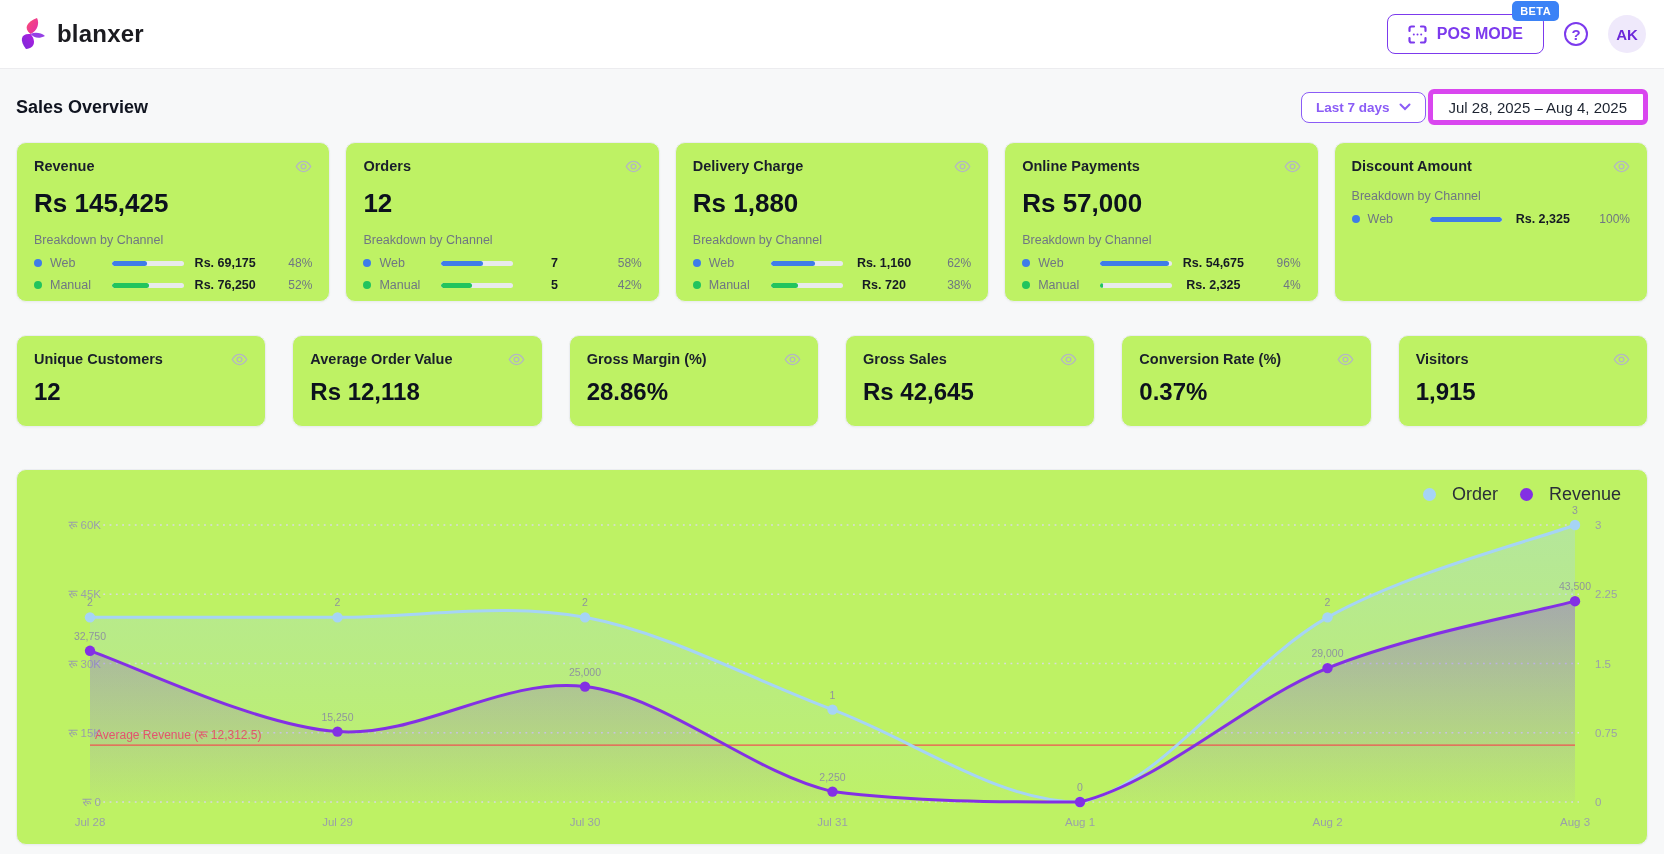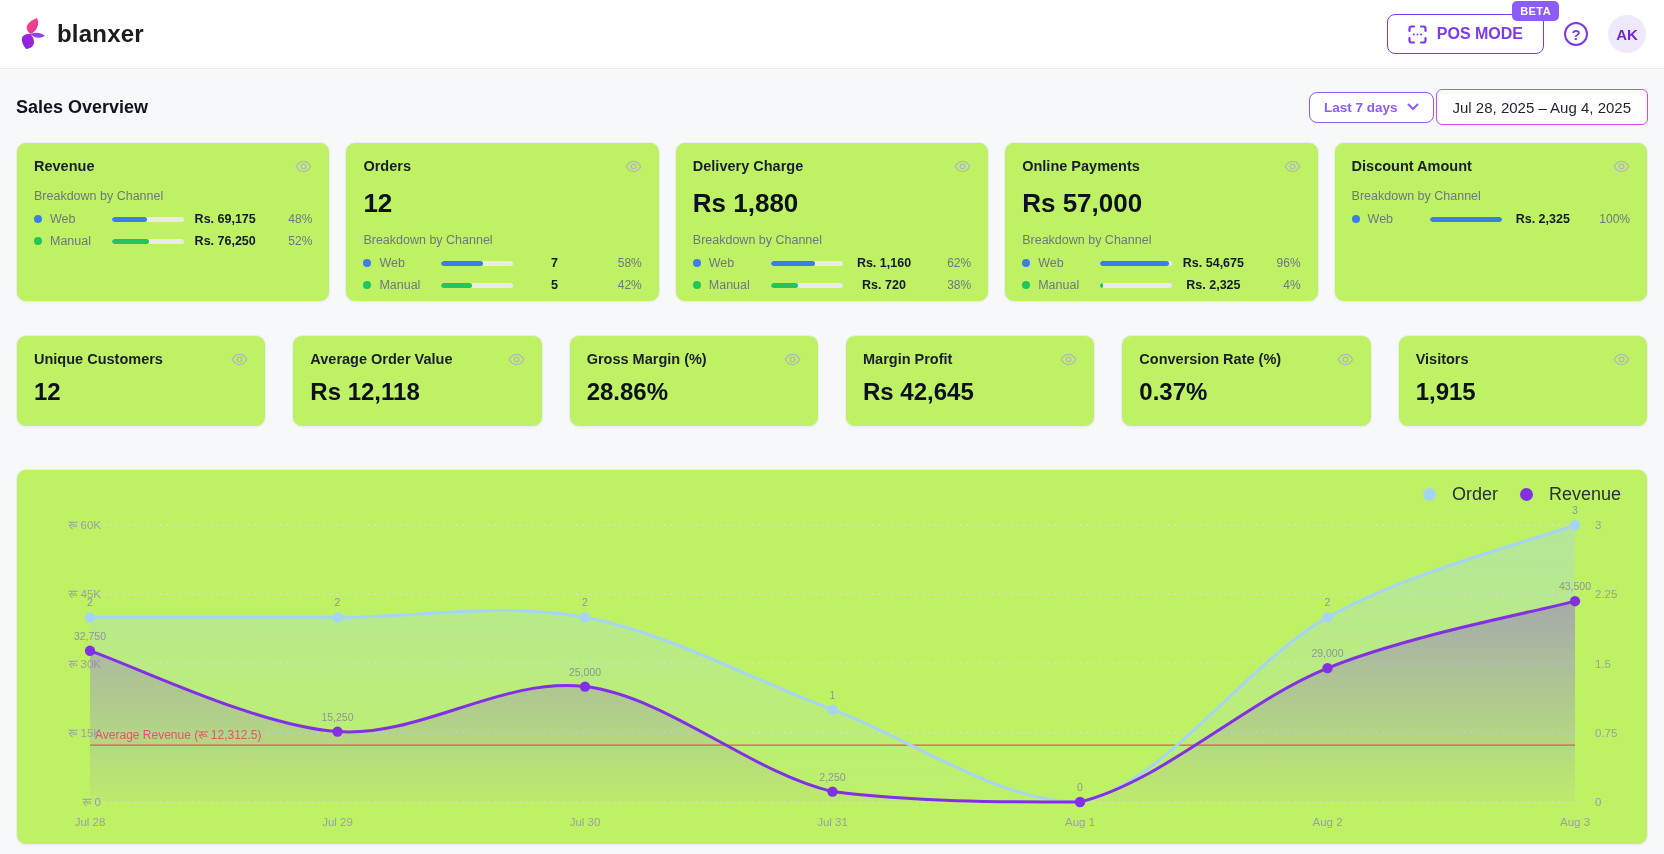--- a/index.html
+++ b/index.html
@@ -8,37 +8,37 @@
 
   
   .topbar { height:69px; background:#ffffff; border-bottom:1px solid #ececef;
     display:flex; align-items:center; justify-content:space-between; padding:0 18px; }
   .brand { display:flex; align-items:center; gap:9px; }
   .brand-name { font-size:24px; font-weight:700; letter-spacing:.2px; color:#1b1b20; }
   .top-right { display:flex; align-items:center; gap:20px; }
   .pos-btn { position:relative; display:flex; align-items:center; gap:10px;
     border:1.6px solid #7c3aed; color:#7c3aed; border-radius:8px; height:40px;
     padding:0 20px; font-size:16px; font-weight:700; background:#fff; cursor:pointer; }
-  .beta { position:absolute; top:-14px; right:-16px; background:#8b5cf6; color:#fff;
+  .beta { position:absolute; top:-14px; right:-16px; background:#3b82f6; color:#fff;
     font-size:11px; font-weight:700; padding:4px 8px; border-radius:5px; letter-spacing:.4px; }
   .help { width:24px; height:24px; border:2px solid #7c3aed; border-radius:50%;
     color:#7c3aed; font-weight:700; font-size:15px; display:flex; align-items:center;
     justify-content:center; cursor:pointer; }
   .avatar { width:38px; height:38px; border-radius:50%; background:#efe9fb; color:#6d28d9;
     font-weight:700; font-size:15px; display:flex; align-items:center; justify-content:center; cursor:pointer; }
 
   
   .page-wrap { padding:0 16px; }
   .toolbar { display:flex; align-items:center; justify-content:space-between; margin-top:20px; height:36px; }
   .page-title { font-size:18px; font-weight:700; color:#101420; }
   .toolbar-right { display:flex; align-items:center; gap:2px; }
   .range-btn { display:flex; align-items:center; gap:9px; border:1.4px solid #8b5cf6;
     color:#8b5cf6; background:#fff; border-radius:8px; height:31px; padding:0 14px;
     font-size:13.5px; font-weight:700; cursor:pointer; }
-  .date-box { background:#fff; border:1px solid #d946ef; border-radius:6px; height:36px;
+  .date-box { background:#fff; border:5px solid #d946ef; border-radius:6px; height:36px;
     display:flex; align-items:center; padding:0 16px; font-size:15px; color:#1c2330; min-width:210px; cursor:pointer; }
 
   
   .card { background:#bef264; border:1px solid #ebedf1; border-radius:10px; box-shadow:0 1px 2px rgba(20,20,40,.03); }
   .grid-1 { display:grid; grid-template-columns:repeat(5,1fr); gap:15px; margin-top:17px; }
   .grid-2 { display:grid; grid-template-columns:repeat(6,1fr); gap:26px; margin-top:33px; }
   .bcard { height:160px; padding:15px 17px; }
   .card-head { display:flex; align-items:flex-start; justify-content:space-between; }
   .card-title { font-size:14.5px; font-weight:700; color:#1a1f2b; }
   .eye { color:#b3b8c0; cursor:pointer; line-height:0; }
@@ -126,20 +126,21 @@
 
   <div class="grid-1" id="breakdown-grid">
       <div class="card bcard">
         <div class="card-head">
           <span class="card-title">Revenue</span>
           <span class="eye"><svg width="17" height="17" viewBox="0 0 16 16" fill="none" stroke="currentColor" stroke-width="1.3">
               <path d="M1.2 8 C3 4.7 5.3 3.2 8 3.2 C10.7 3.2 13 4.7 14.8 8 C13 11.3 10.7 12.8 8 12.8 C5.3 12.8 3 11.3 1.2 8 Z"></path>
               <circle cx="8" cy="8" r="2.2"></circle>
             </svg></span>
         </div>
+        <div class="big">Rs 145,425</div>
         <div class="bd-label">Breakdown by Channel</div>
         <div class="rows">
           <div class="ch-row">
             <span class="dot" style="background:#3f7ce8"></span>
             <span class="ch-label">Web</span>
             <span class="bar">
               <span class="fill" style="width:48%;background:#3f7ce8"></span>
             </span>
             <span class="ch-val">Rs. 69,175</span>
             <span class="ch-pct">48%</span>
@@ -296,21 +297,21 @@
           <span class="card-title">Gross Margin (%)</span>
           <span class="eye"><svg width="17" height="17" viewBox="0 0 16 16" fill="none" stroke="currentColor" stroke-width="1.3">
               <path d="M1.2 8 C3 4.7 5.3 3.2 8 3.2 C10.7 3.2 13 4.7 14.8 8 C13 11.3 10.7 12.8 8 12.8 C5.3 12.8 3 11.3 1.2 8 Z"></path>
               <circle cx="8" cy="8" r="2.2"></circle>
             </svg></span>
         </div>
         <div class="big">28.86%</div>
       </div>
       <div class="card kcard">
         <div class="card-head">
-          <span class="card-title">Margin Profit</span>
+          <span class="card-title">Gross Sales</span>
           <span class="eye"><svg width="17" height="17" viewBox="0 0 16 16" fill="none" stroke="currentColor" stroke-width="1.3">
               <path d="M1.2 8 C3 4.7 5.3 3.2 8 3.2 C10.7 3.2 13 4.7 14.8 8 C13 11.3 10.7 12.8 8 12.8 C5.3 12.8 3 11.3 1.2 8 Z"></path>
               <circle cx="8" cy="8" r="2.2"></circle>
             </svg></span>
         </div>
         <div class="big">Rs 42,645</div>
       </div>
       <div class="card kcard">
         <div class="card-head">
           <span class="card-title">Conversion Rate (%)</span>

